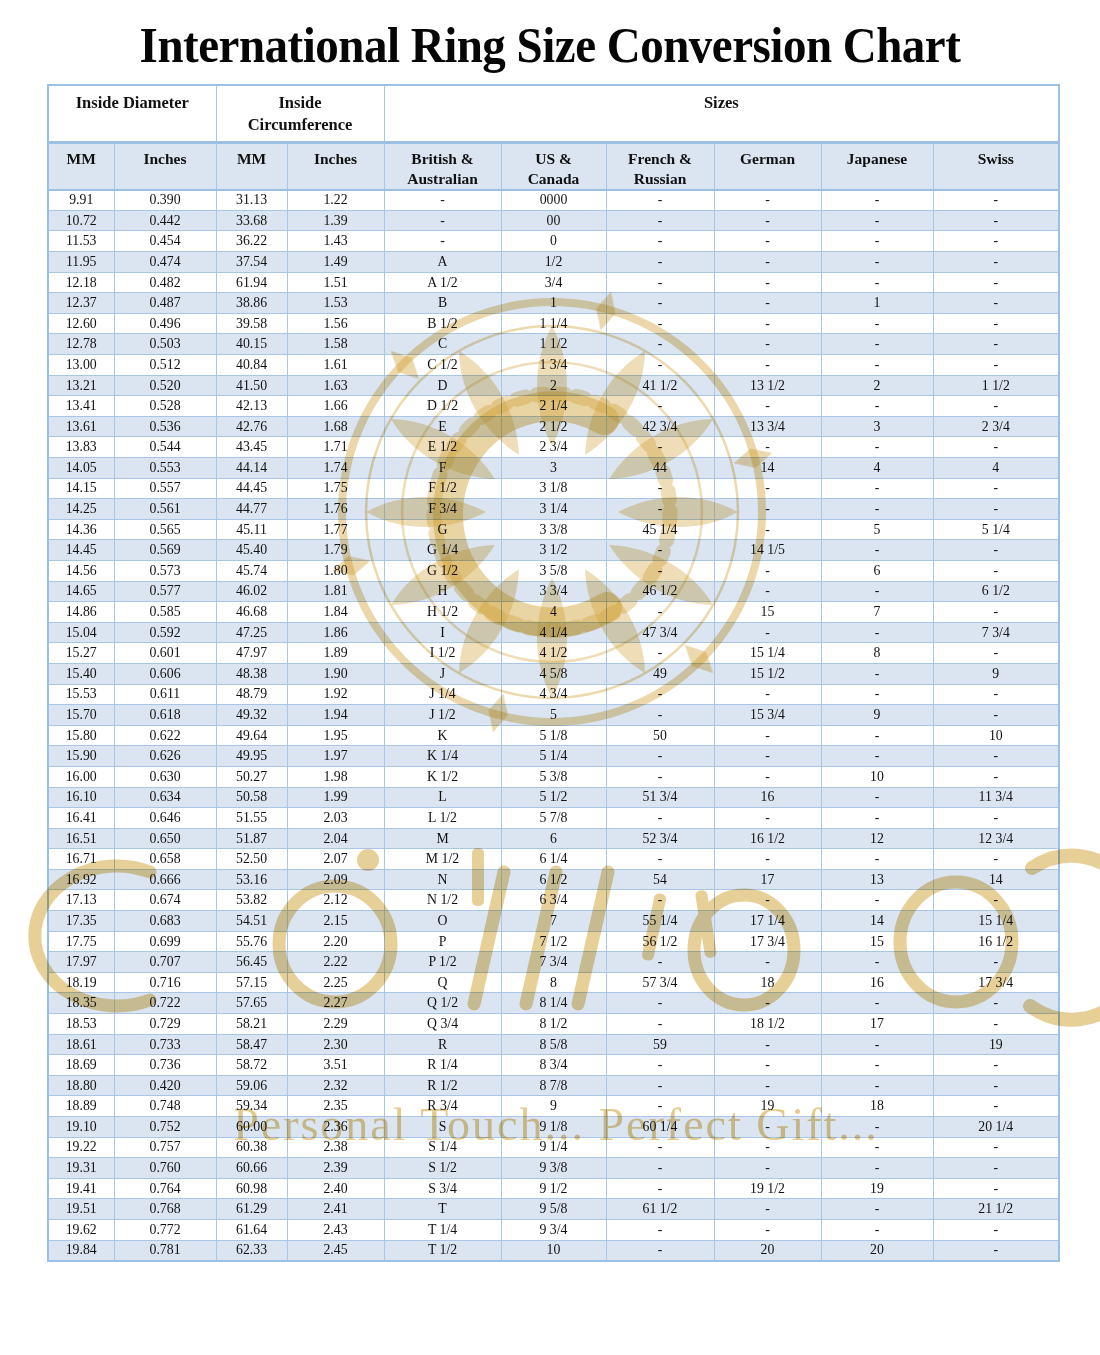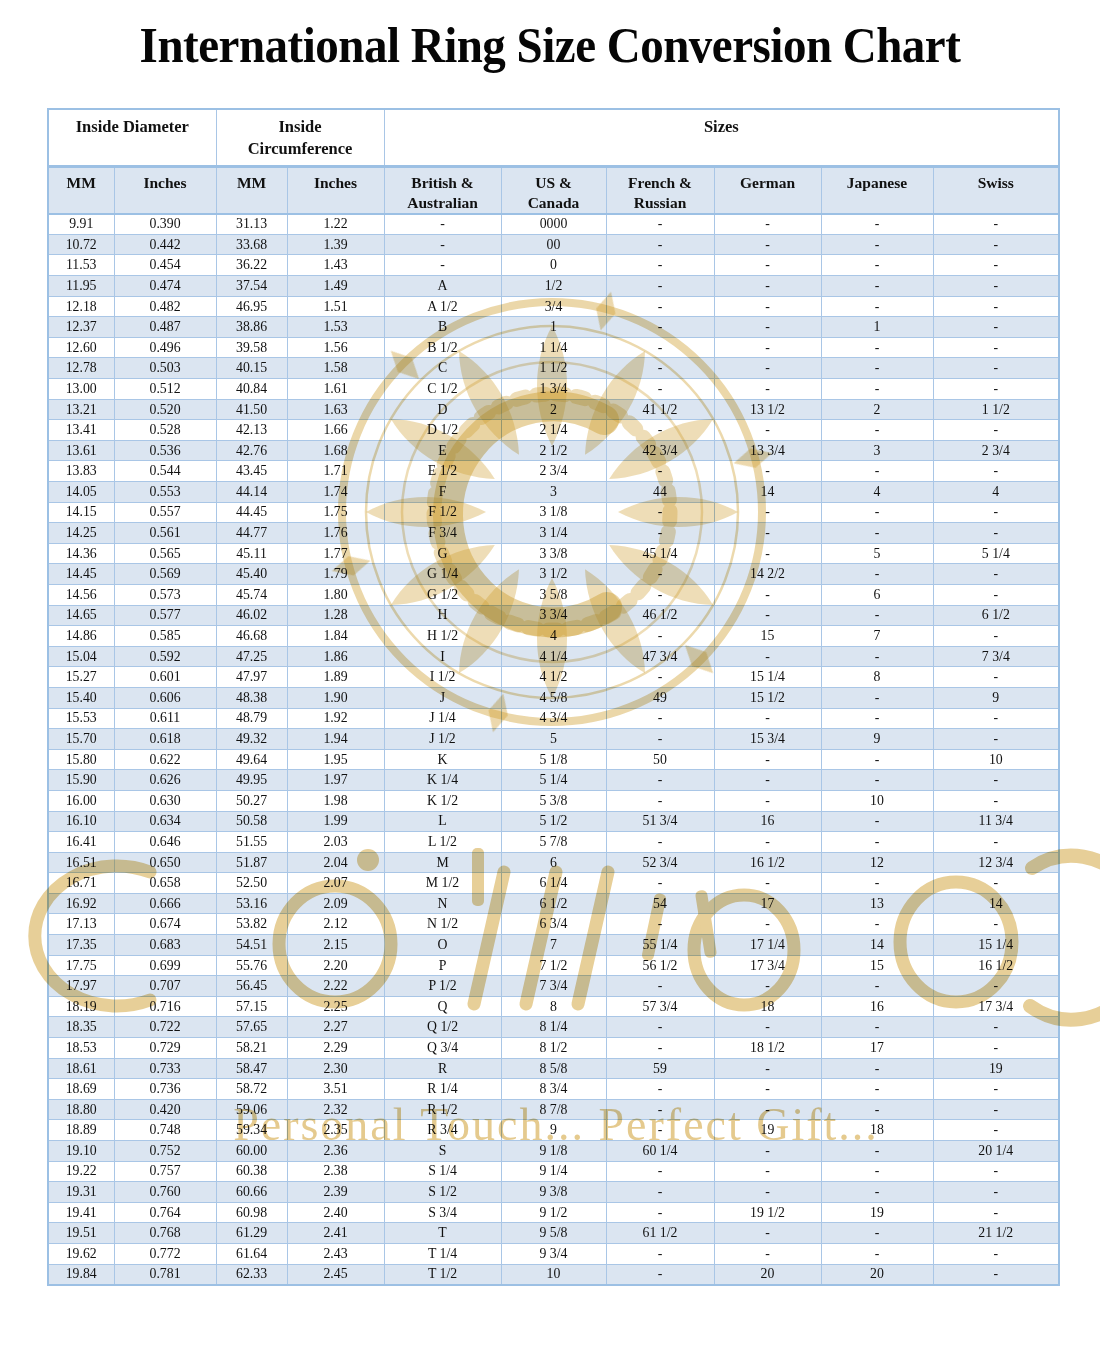--- a/index.html
+++ b/index.html
@@ -17,21 +17,21 @@
     text-align:center;
     font-size:47px;
     font-weight:bold;
     letter-spacing:-0.5px;
     color:#060606;
     transform:scaleY(1.08);
     white-space:nowrap;
   }
   .table-wrap {
     position:absolute;
-    left:47px; top:108px;
+    left:47px; top:84px;
     width:1013px;
   }
   table {
     width:100%;
     border-collapse:collapse;
     table-layout:fixed;
     border:2px solid var(--grid-strong, #9cc0e4);
   }
   th, td {
     border:1px solid var(--grid, #a9c6e6);
@@ -168,21 +168,21 @@
           <td>A</td>
           <td>1/2</td>
           <td>-</td>
           <td>-</td>
           <td>-</td>
           <td>-</td>
         </tr>
         <tr>
           <td>12.18</td>
           <td>0.482</td>
-          <td>46.95</td>
+          <td>61.94</td>
           <td>1.51</td>
           <td>A 1/2</td>
           <td>3/4</td>
           <td>-</td>
           <td>-</td>
           <td>-</td>
           <td>-</td>
         </tr>
         <tr>
           <td>12.37</td>
@@ -329,41 +329,41 @@
           <td>5 1/4</td>
         </tr>
         <tr>
           <td>14.45</td>
           <td>0.569</td>
           <td>45.40</td>
           <td>1.79</td>
           <td>G 1/4</td>
           <td>3 1/2</td>
           <td>-</td>
-          <td>14 2/2</td>
+          <td>14 1/5</td>
           <td>-</td>
           <td>-</td>
         </tr>
         <tr>
           <td>14.56</td>
           <td>0.573</td>
           <td>45.74</td>
           <td>1.80</td>
           <td>G 1/2</td>
           <td>3 5/8</td>
           <td>-</td>
           <td>-</td>
           <td>6</td>
           <td>-</td>
         </tr>
         <tr>
           <td>14.65</td>
           <td>0.577</td>
           <td>46.02</td>
-          <td>1.28</td>
+          <td>1.81</td>
           <td>H</td>
           <td>3 3/4</td>
           <td>46 1/2</td>
           <td>-</td>
           <td>-</td>
           <td>6 1/2</td>
         </tr>
         <tr>
           <td>14.86</td>
           <td>0.585</td>

